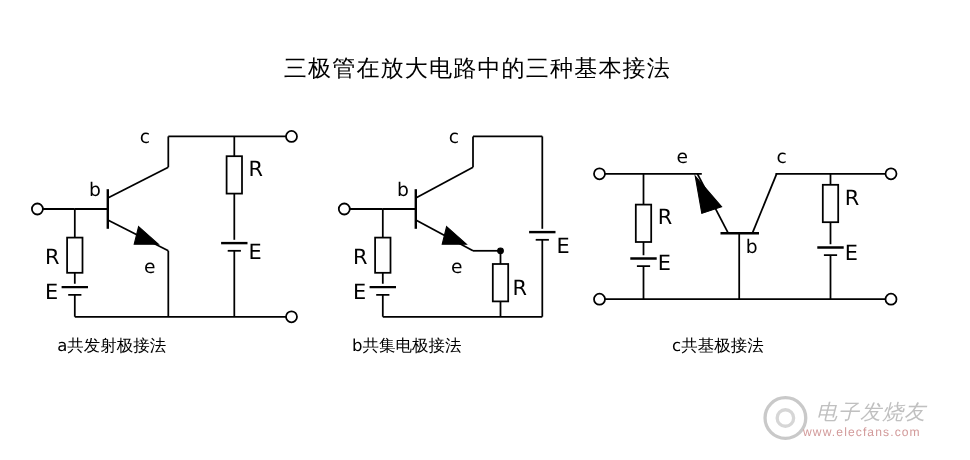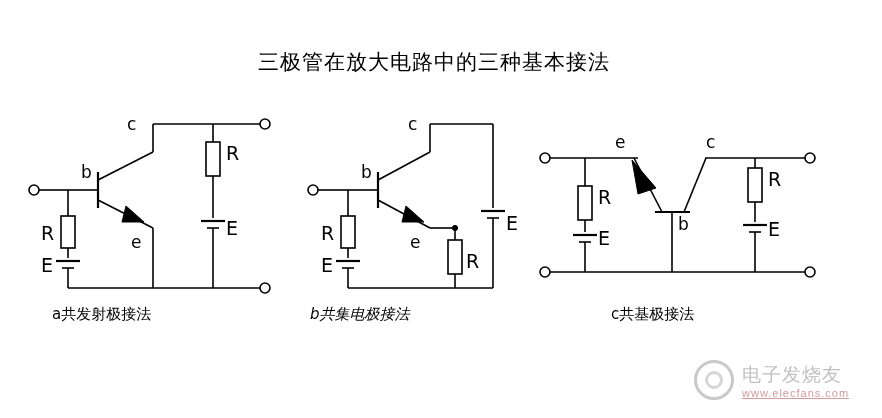--- a/index.html
+++ b/index.html
@@ -33,21 +33,21 @@
     white-space: nowrap;
   }
   .caption {
     position: absolute;
     font-size: 15px;
     color: #000000;
     font-family: "DejaVu Sans", sans-serif;
     white-space: nowrap;
   }
   #cap-a { left: 52px;  top: 305px; }
-  #cap-b { left: 310px; top: 305px; font-style: italic; }
+  #cap-b { left: 320px; top: 305px; }
   #cap-c { left: 575px; top: 305px; margin-left: 36px; }
 
   svg.circuit {
     position: absolute;
     left: 0;
     top: 0;
     width: 882px;
     height: 418px;
   }
   svg.circuit line,
@@ -105,31 +105,31 @@
   }
   .wm-cn {
     position: absolute;
     left: 48px;
     top: 6px;
     font-size: 19px;
     color: #c0c0c0;
     font-family: "DejaVu Sans", sans-serif;
     letter-spacing: 1px;
     white-space: nowrap;
+    font-style: italic;
   }
   .wm-en {
     position: absolute;
-    left: 48px;
+    left: 36px;
     top: 31px;
     font-size: 11px;
     color: #d29a9a;
     font-family: "Liberation Sans", sans-serif;
     letter-spacing: 1px;
     white-space: nowrap;
-    text-decoration: underline;
   }
 </style>
 </head>
 <body>
 
 <div id="stage">
 
   <div class="title">三极管在放大电路中的三种基本接法</div>
 
   <svg class="circuit" viewBox="0 0 882 418">

